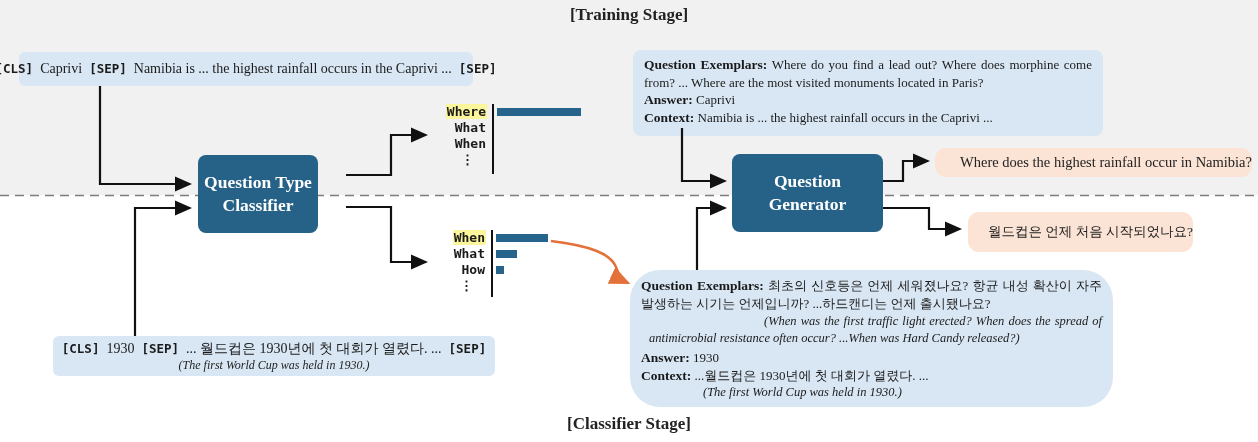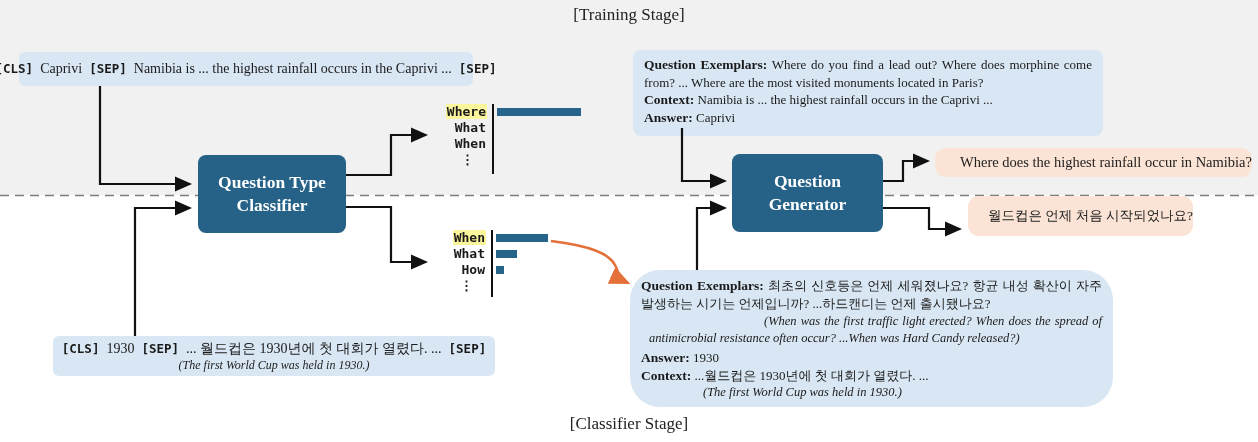--- a/index.html
+++ b/index.html
@@ -1,20 +1,20 @@
 <!DOCTYPE html>
 <html><head>
 <meta charset="utf-8">
 <style>
   html,body{margin:0;padding:0;background:#fff;}
   #canvas{position:relative;width:1258px;height:442px;background:#ffffff;
           font-family:"Liberation Serif",serif;color:#1a1a1a;overflow:hidden;}
   .abs{position:absolute;}
   .train-bg{left:0;top:0;width:1258px;height:195px;background:#f1f1f2;z-index:0;}
-  .stage-label{width:1258px;text-align:center;font-size:17px;color:#222;z-index:3;}
+  .stage-label{width:1258px;text-align:center;font-size:17px;color:#222;z-index:3;font-weight:bold;}
   .svg-layer{left:0;top:0;z-index:1;pointer-events:none;}
   .svg-arrows{left:0;top:0;z-index:6;pointer-events:none;}
 
   .token-box{background:#d9e7f4;border-radius:6px;z-index:2;display:flex;flex-direction:column;
              align-items:center;justify-content:center;font-size:14px;white-space:nowrap;}
   .tok{font-family:"DejaVu Sans Mono",monospace;font-size:12.5px;font-weight:600;}
   .token-line{display:flex;gap:7px;align-items:baseline;}
   .trans{font-style:italic;font-size:12px;color:#222;}
 
   .module-box{background:#266287;border-radius:8px;color:#fff;z-index:2;
@@ -69,21 +69,21 @@
     <div class="token-line">
       <span class="tok">[CLS]</span>
       <span>1930</span>
       <span class="tok">[SEP]</span>
       <span>... 월드컵은 1930년에 첫 대회가 열렸다. ...</span>
       <span class="tok">[SEP]</span>
     </div>
     <div class="trans">(The first World Cup was held in 1930.)</div>
   </div>
 
-  <div class="abs module-box" style="left:198px;top:155px;width:148px;height:78px;">
+  <div class="abs module-box" style="left:198px;top:155px;width:120px;height:78px;">
     <span>Question Type</span>
     <span>Classifier</span>
   </div>
 
   <div class="abs module-box" style="left:732px;top:154px;width:151px;height:78px;">
     <span>Question</span>
     <span>Generator</span>
   </div>
 
   <div class="abs chart" style="left:435px;top:104px;">
@@ -126,42 +126,42 @@
       <div class="brow">
           <div class="bar" style="width: 8px;"></div>
         </div>
       <div class="brow"></div>
     </div>
   </div>
 
   <div class="abs prompt-box" style="left:633px;top:50px;width:470px;height:86px;">
     <div><b>Question Exemplars:</b>
       <span>Where do you find a lead out? Where does morphine come from? ... Where are the most visited monuments located in Paris?</span></div>
+    <div><b>Answer:</b>
+      <span>Caprivi</span></div>
     <div><b>Context:</b>
       <span>Namibia is ... the highest rainfall occurs in the Caprivi ...</span></div>
-    <div><b>Answer:</b>
-      <span>Caprivi</span></div>
   </div>
 
   <div class="abs prompt-box" style="left:630px;top:270px;width:483px;height:137px;padding-top:7px;border-radius:30px;">
     <div><b>Question Exemplars:</b>
       <span>최초의 신호등은 언제 세워졌나요? 항균 내성 확산이 자주 발생하는 시기는 언제입니까? ...하드캔디는 언제 출시됐나요?</span></div>
     <div class="it" style="text-indent:115px;margin:1px 0 3px 8px;">(When was the first traffic light erected? When does the spread of antimicrobial resistance often occur? ...When was Hard Candy released?)</div>
     <div><b>Answer:</b>
       <span>1930</span></div>
     <div><b>Context:</b>
       <span>...월드컵은 1930년에 첫 대회가 열렸다. ...</span></div>
     <div class="it" style="margin-left:62px;">(The first World Cup was held in 1930.)</div>
   </div>
 
   <div class="abs out-box" style="left:935px;top:148px;width:317px;height:29px;font-size:14.5px;">
     <span>Where does the highest rainfall occur in Namibia?</span>
   </div>
 
-  <div class="abs out-box" style="left:968px;top:196px;width:225px;height:40px;font-size:13.5px;">
+  <div class="abs out-box" style="left:968px;top:212px;width:225px;height:40px;font-size:13.5px;">
     <span>월드컵은 언제 처음 시작되었나요?</span>
   </div>
 
   <svg class="abs svg-arrows" width="1258" height="442">
     <defs>
       <marker id="ah-black" markerWidth="8" markerHeight="7" refX="7" refY="3.5" orient="auto">
         <path d="M0,0 L8,3.5 L0,7 Z" fill="#111"></path>
       </marker>
       <marker id="ah-orange" markerWidth="8" markerHeight="7" refX="7" refY="3.5" orient="auto">
         <path d="M0,0 L8,3.5 L0,7 Z" fill="#e4703a"></path>

